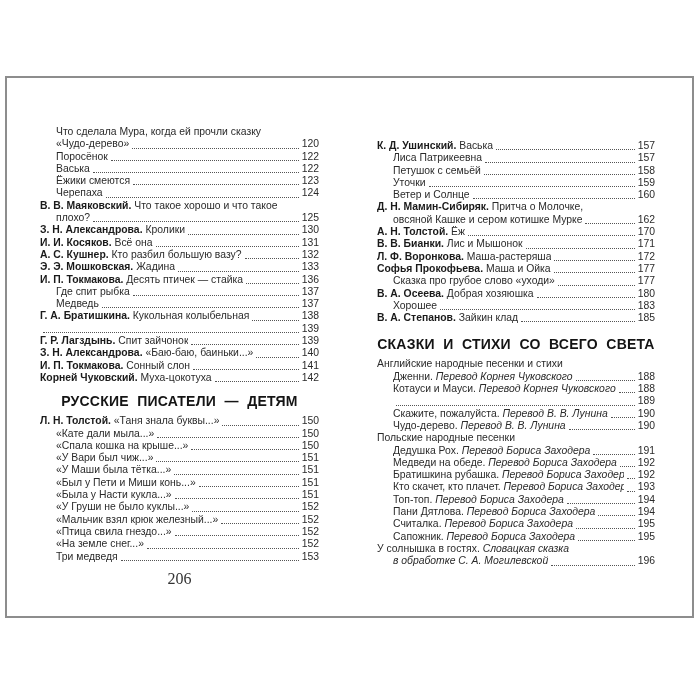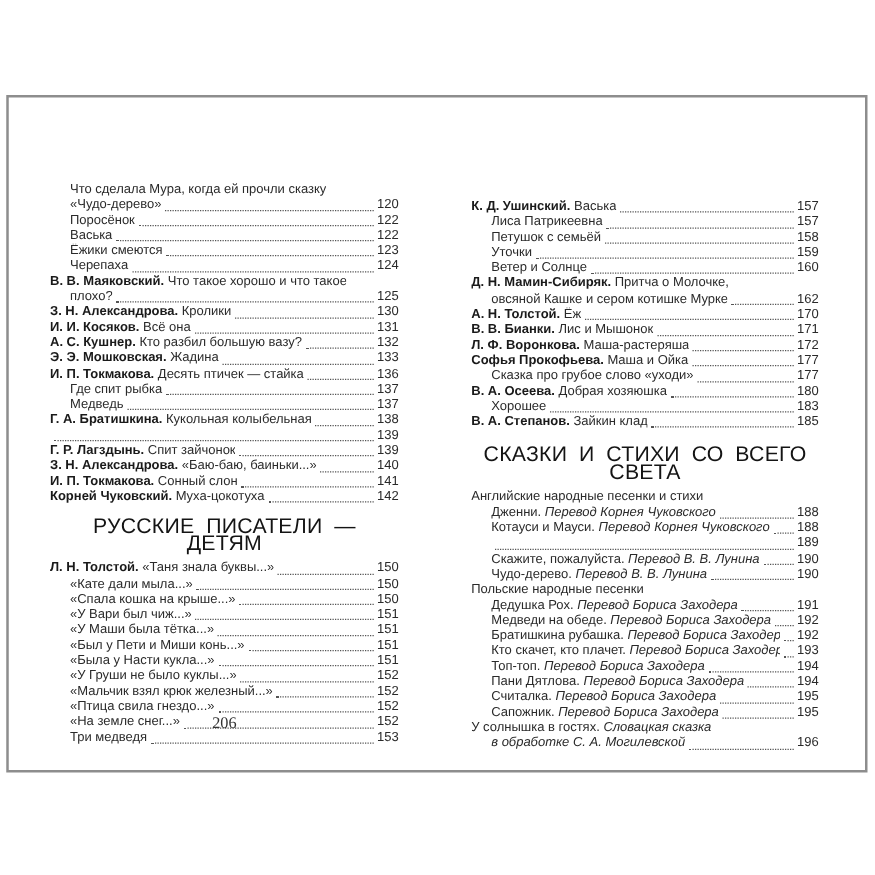--- a/index.html
+++ b/index.html
@@ -1,32 +1,32 @@
 <!DOCTYPE html>
 <html><head>
 <meta charset="utf-8">
 <style>
   html,body{margin:0;padding:0;}
   body{width:700px;height:700px;background:#ffffff;font-family:"Liberation Sans",sans-serif;color:#2a2a2a;overflow:hidden;}
   .canvas{position:relative;width:700px;height:700px;background:#fff;}
   .page-frame{position:absolute;left:5px;top:76px;width:689px;height:542px;border:2px solid #8d8d8d;background:#fff;box-sizing:border-box;}
-  .col{position:absolute;font-size:10.4px;line-height:12.3px;color:#2a2a2a;margin-top:20px;}
+  .col{position:absolute;font-size:10.4px;line-height:12.3px;color:#2a2a2a;}
   .col-left{left:40px;top:126px;width:279px;}
   .col-right{left:377px;top:140px;width:278px;}
   .toc-line{display:flex;align-items:baseline;white-space:nowrap;height:12.3px;}
   .toc-line.ind{padding-left:16px;}
   .txt{flex:0 1 auto;overflow:hidden;}
   .author{font-weight:bold;color:#1a1a1a;}
   .it{font-style:italic;}
   .dots{flex:1 1 8px;min-width:4px;border-bottom:1.4px dotted #555;margin:0 3px 2px 3px;align-self:flex-end;}
   .pg{flex:0 0 auto;text-align:center;}
-  .toc-heading{font-weight:normal;text-align:center;font-size:17px;line-height:14px;word-spacing:4.5px;letter-spacing:0.2px;color:#141414;}
+  .toc-heading{font-weight:bold;text-align:center;font-size:14px;line-height:14px;word-spacing:4.5px;letter-spacing:0.2px;color:#141414;}
   .col-left .toc-heading{margin:10px 0 7px 0;}
   .col-right .toc-heading{margin:13px 0 7px 0;}
-  .folio{position:absolute;left:40px;top:570px;width:279px;text-align:center;font-family:"Liberation Serif",serif;font-size:13px;color:#333;}
+  .folio{position:absolute;left:40px;top:570px;width:279px;text-align:center;font-family:"Liberation Serif",serif;font-size:16px;color:#333;}
 </style>
 </head>
 <body>
 
 <div class="canvas">
   <div class="page-frame"></div>
   <div class="col col-left" id="col-left">
       <div class="toc-line ind">
         <span class="txt"><span>Что сделала Мура, когда ей прочли сказку</span></span>
       </div>

